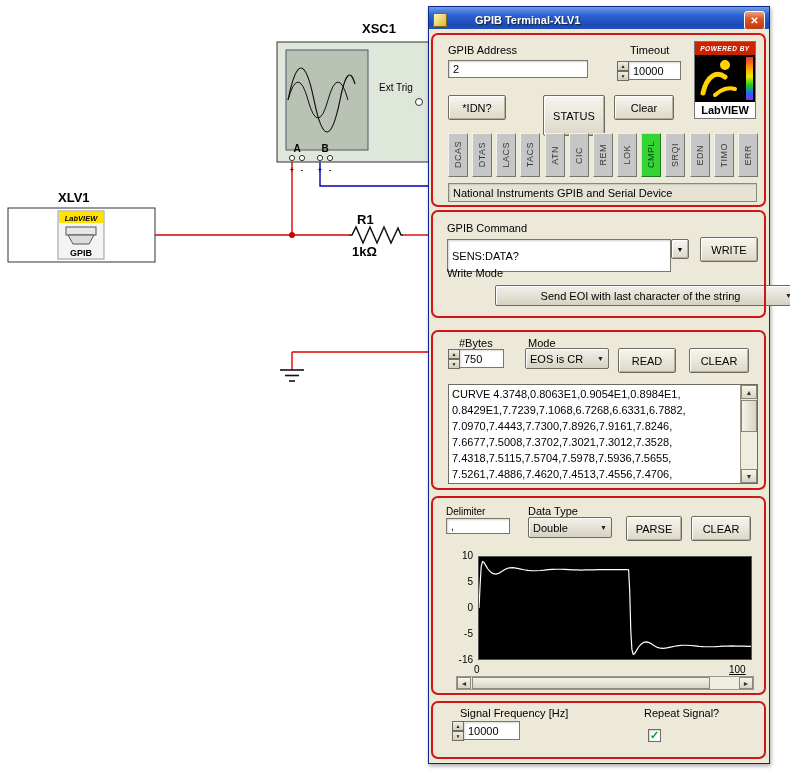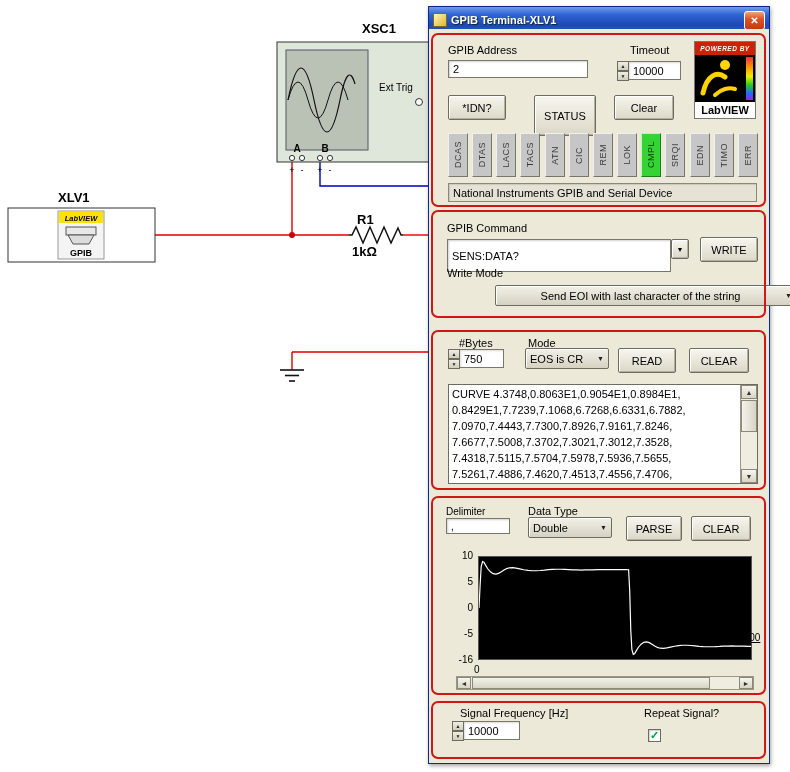--- a/index.html
+++ b/index.html
@@ -3,21 +3,21 @@
 <meta charset="utf-8">
 <style>
   html,body{margin:0;padding:0;background:#fff;font-family:"Liberation Sans",sans-serif;}
   #stage{position:relative;width:790px;height:772px;background:#fff;overflow:hidden;}
   svg text{font-family:"Liberation Sans",sans-serif;}
 
   
   .dialog{position:absolute;left:428px;top:6px;width:340px;height:756px;background:#ECE9D8;
           border:1px solid #0a2a8a;box-shadow:1px 2px 4px rgba(0,0,0,.35);z-index:2;}
   .titlebar{position:relative;height:26px;background:linear-gradient(180deg,#6f9ceb 0%,#2f63d4 30%,#1c49b4 70%,#2a5cc8 100%);
-            display:flex;align-items:center;padding:0 4px;box-sizing:border-box;}
+            display:flex;align-items:center;padding:0 4px;box-sizing:border-box;gap:24px;}
   .title{color:#fff;font-weight:bold;font-size:11px;flex:1;margin-left:4px;text-shadow:1px 1px 1px #123;white-space:nowrap;overflow:hidden;}
   .winicon{width:14px;height:14px;background:linear-gradient(135deg,#fef7b0,#e0b43a);border:1px solid #7a6a20;box-sizing:border-box;}
   .closebtn{width:19px;height:17px;background:linear-gradient(180deg,#f0a284,#dd5526 40%,#c03a14);
             border:1px solid #fff;border-radius:3px;color:#fff;font-size:10px;font-weight:bold;
             display:flex;align-items:center;justify-content:center;}
   .dbody{position:absolute;top:22px;left:0;right:0;bottom:0;background:#ECE9D8;}
 
   .frame{position:absolute;border:2px solid #d01616;border-radius:7px;pointer-events:none;z-index:6;box-sizing:border-box;}
 
   .lbl{position:absolute;font-size:11px;color:#000;white-space:nowrap;z-index:3;}
@@ -183,21 +183,21 @@
             <circle cx="30" cy="10" r="5" fill="#ffd400"></circle>
             <path d="M8 38 C12 20, 22 16, 30 22" fill="none" stroke="#ffd400" stroke-width="5" stroke-linecap="round"></path>
             <path d="M20 40 C26 34, 34 32, 40 34" fill="none" stroke="#ffd400" stroke-width="4" stroke-linecap="round"></path>
           </svg>
           <div class="logo-stripes"></div>
         </div>
         <div class="logo-bottom">LabVIEW</div>
       </div>
 
       <div class="btn" style="left:19px;top:66px;width:58px;height:25px;">*IDN?</div>
-      <div class="btn" style="left:105px;top:66px;width:62px;height:41px;">STATUS</div>
+      <div class="btn" style="left:114px;top:66px;width:62px;height:41px;">STATUS</div>
       <div class="btn" style="left:185px;top:66px;width:60px;height:25px;">Clear</div>
 
       <div class="indicators">
           <div class="ind">
             <span>DCAS</span>
           </div>
           <div class="ind">
             <span>DTAS</span>
           </div>
           <div class="ind">
@@ -309,21 +309,21 @@
       <div class="ytick" style="left:18px;top:599px;">-5</div>
       <div class="ytick" style="left:18px;top:625px;">-16</div>
 
       <div class="plot" style="background: rgb(0, 0, 0);">
         <svg width="272" height="102" viewBox="0 0 274 104" preserveAspectRatio="none">
           <polyline points="0.0,52.0 1.1,29.1 2.2,9.9 3.6,4.7 4.9,5.2 6.6,8.3 8.8,12.0 11.5,15.1 14.2,17.0 17.0,17.5 19.7,16.7 22.5,15.1 25.2,13.3 27.9,11.8 30.7,11.0 34.0,10.8 37.3,11.3 41.1,12.1 45.2,13.0 49.3,13.7 53.4,14.0 57.5,14.0 61.6,13.8 65.8,13.4 69.9,12.9 74.0,12.6 78.1,12.5 82.2,12.5 86.3,12.6 90.4,12.8 94.5,13.1 98.6,13.2 102.8,13.3 106.9,13.2 111.0,13.2 115.1,13.1 119.2,12.9 123.3,12.9 127.4,12.9 131.5,12.9 135.6,12.9 139.7,12.9 143.8,12.9 148.0,12.9 150.7,13.0 151.8,33.8 152.9,74.9 154.0,94.1 155.4,99.3 156.7,98.8 158.4,95.7 160.6,92.0 163.3,88.9 166.0,87.0 168.8,86.5 171.5,87.3 174.3,88.9 177.0,90.7 179.7,92.2 182.5,93.0 185.8,93.2 189.1,92.7 192.9,91.9 197.0,91.0 201.1,90.3 205.2,90.0 209.3,90.0 213.4,90.2 217.6,90.6 221.7,91.1 225.8,91.4 229.9,91.5 234.0,91.5 238.1,91.4 242.2,91.2 246.3,90.9 250.4,90.8 254.5,90.7 258.7,90.8 262.8,90.8 266.9,90.9 271.0,91.1 274.0,91.1" fill="none" stroke="#ffffff" stroke-width="1.2"></polyline>
         </svg>
       </div>
 
       <div class="xtick" style="left:45px;top:635px;">0</div>
-      <div class="xtick" style="left:300px;top:603px;width:46px;text-align:center;text-decoration:underline;">100</div>
+      <div class="xtick" style="left:300px;top:635px;width:46px;text-align:left;text-decoration:underline;">100</div>
 
       <div class="hscroll">
         <div class="hbtn">◄</div>
         <div class="htrack">
           <div class="hthumb"></div>
         </div>
         <div class="hbtn">►</div>
       </div>
 
       <div class="lbl" style="left:31px;top:678px;">Signal Frequency [Hz]</div>

